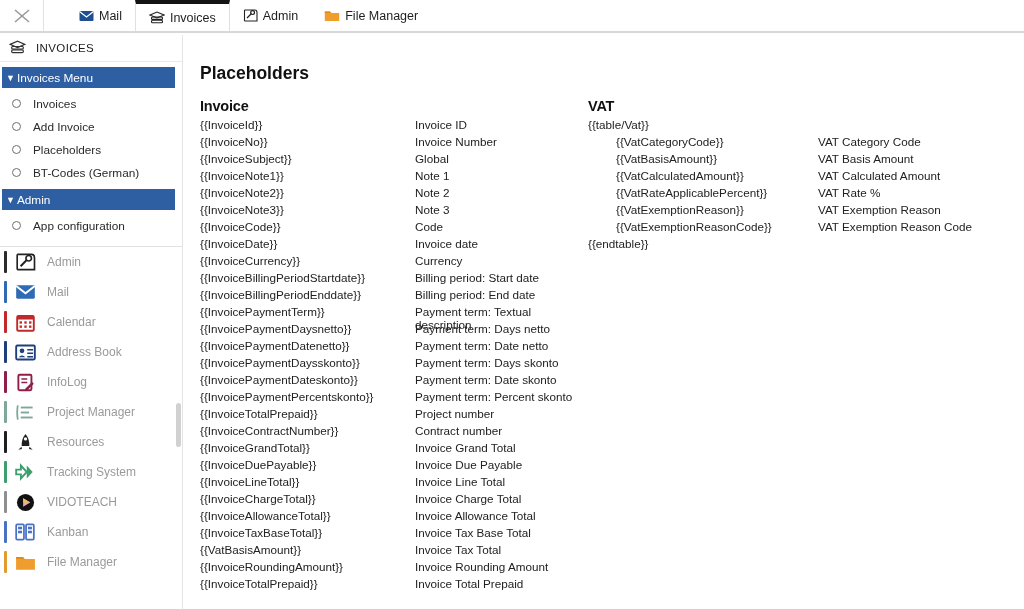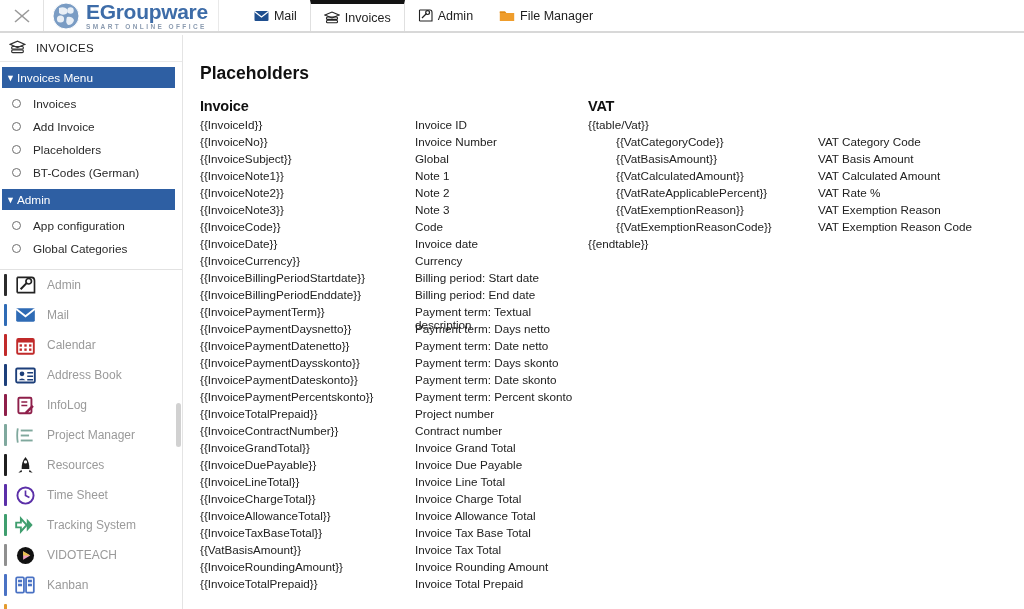--- a/index.html
+++ b/index.html
@@ -142,36 +142,20 @@
 
   <div id="close-btn">
     <span>
       <svg width="22" height="22" viewBox="0 0 22 22">
         <line x1="4" y1="5" x2="18" y2="17" stroke="#9a9a9a" stroke-width="1.6"></line>
         <line x1="18" y1="5" x2="4" y2="17" stroke="#9a9a9a" stroke-width="1.6"></line>
       </svg>
     </span>
   </div>
 
-  <div id="logo-block">
-    <span id="logo-mark">
-      <svg width="28" height="28" viewBox="0 0 28 28">
-        <circle cx="14" cy="14" r="13" fill="#7a9cc4"></circle>
-        <path d="M7 6 q5 -2 8 1 q2 3 -1 5 q-4 2 -7 -1 z" fill="#e9eff6"></path>
-        <circle cx="18.5" cy="8.5" r="3.2" fill="#e9eff6"></circle>
-        <circle cx="8.5" cy="17" r="3.6" fill="#e9eff6"></circle>
-        <path d="M15 15 q5 -1 7 3 q-1 5 -6 5 q-3 -3 -1 -8 z" fill="#e9eff6"></path>
-        <circle cx="14" cy="14" r="13" fill="none" stroke="#ffffff" stroke-width="1"></circle>
-      </svg>
-    </span>
-    <span id="logo-text">
-      <div id="logo-title">EGroupware</div>
-      <div id="logo-sub">SMART ONLINE OFFICE</div>
-    </span>
-  </div>
 
   <div id="app-tabs">
 
     <div class="app-tab">
       <span class="ticon">
         <svg width="15" height="12" viewBox="0 0 15 12">
           <rect x="0.5" y="1" width="14" height="10" rx="1" fill="#1f4f8f"></rect>
           <path d="M0.5 1.5 L7.5 7 L14.5 1.5" fill="none" stroke="#ffffff" stroke-width="1.3"></path>
         </svg>
       </span>
@@ -249,24 +233,20 @@
       <span>BT-Codes (German)</span>
     </div>
 
     <div class="sb-group">
       <span class="caret">▼</span>
       <span>Admin</span>
     </div>
     <div class="sb-link">
       <span class="sb-radio"></span>
       <span>App configuration</span>
-    </div>
-    <div class="sb-link">
-      <span class="sb-radio"></span>
-      <span>Global Categories</span>
     </div>
 
     <div id="sb-divider"></div>
 
     <div class="sb-app">
       <span class="accent" style="background:#2b2b2b"></span>
       <span class="aicon">
         <svg width="21" height="18" viewBox="0 0 15 13">
           <path d="M1.5 1 L1.5 12" stroke="#222" stroke-width="1.2"></path>
           <path d="M1.5 1 L12 1 Q14 1 14 3.5 L14 12 L1.5 12" fill="none" stroke="#222" stroke-width="1.2"></path>
@@ -353,30 +333,20 @@
         <svg width="17" height="19" viewBox="0 0 14 16">
           <path d="M7 0.8 Q10.5 5 10.2 11 L3.8 11 Q3.5 5 7 0.8 Z" fill="#1f1f1f"></path>
           <circle cx="7" cy="5" r="1.4" fill="#ffffff"></circle>
           <path d="M3.6 11.5 L1 14 L4 13.4 Z" fill="#1f1f1f"></path>
           <path d="M10.4 11.5 L13 14 L10 13.4 Z" fill="#1f1f1f"></path>
         </svg>
       </span>
       <span class="alabel">Resources</span>
     </div>
 
-    <div class="sb-app">
-      <span class="accent" style="background:#5b2fa8"></span>
-      <span class="aicon">
-        <svg width="19" height="19" viewBox="0 0 16 16">
-          <circle cx="8" cy="8" r="6.8" fill="none" stroke="#5b2fa8" stroke-width="1.6"></circle>
-          <path d="M8 3.8 L8 8 L11.3 9.6" fill="none" stroke="#5b2fa8" stroke-width="1.4"></path>
-        </svg>
-      </span>
-      <span class="alabel">Time Sheet</span>
-    </div>
 
     <div class="sb-app">
       <span class="accent" style="background:#3f9e6e"></span>
       <span class="aicon">
         <svg width="20" height="18" viewBox="0 0 17 15">
           <path d="M1 5.5 h4 V2 l5 5.5 -5 5.5 V9.5 H1 Z" fill="none" stroke="#3f9e6e" stroke-width="1.6"></path>
           <path d="M10 2 l5 5.5 -5 5.5 z" fill="#3f9e6e"></path>
         </svg>
       </span>
       <span class="alabel">Tracking System</span>

